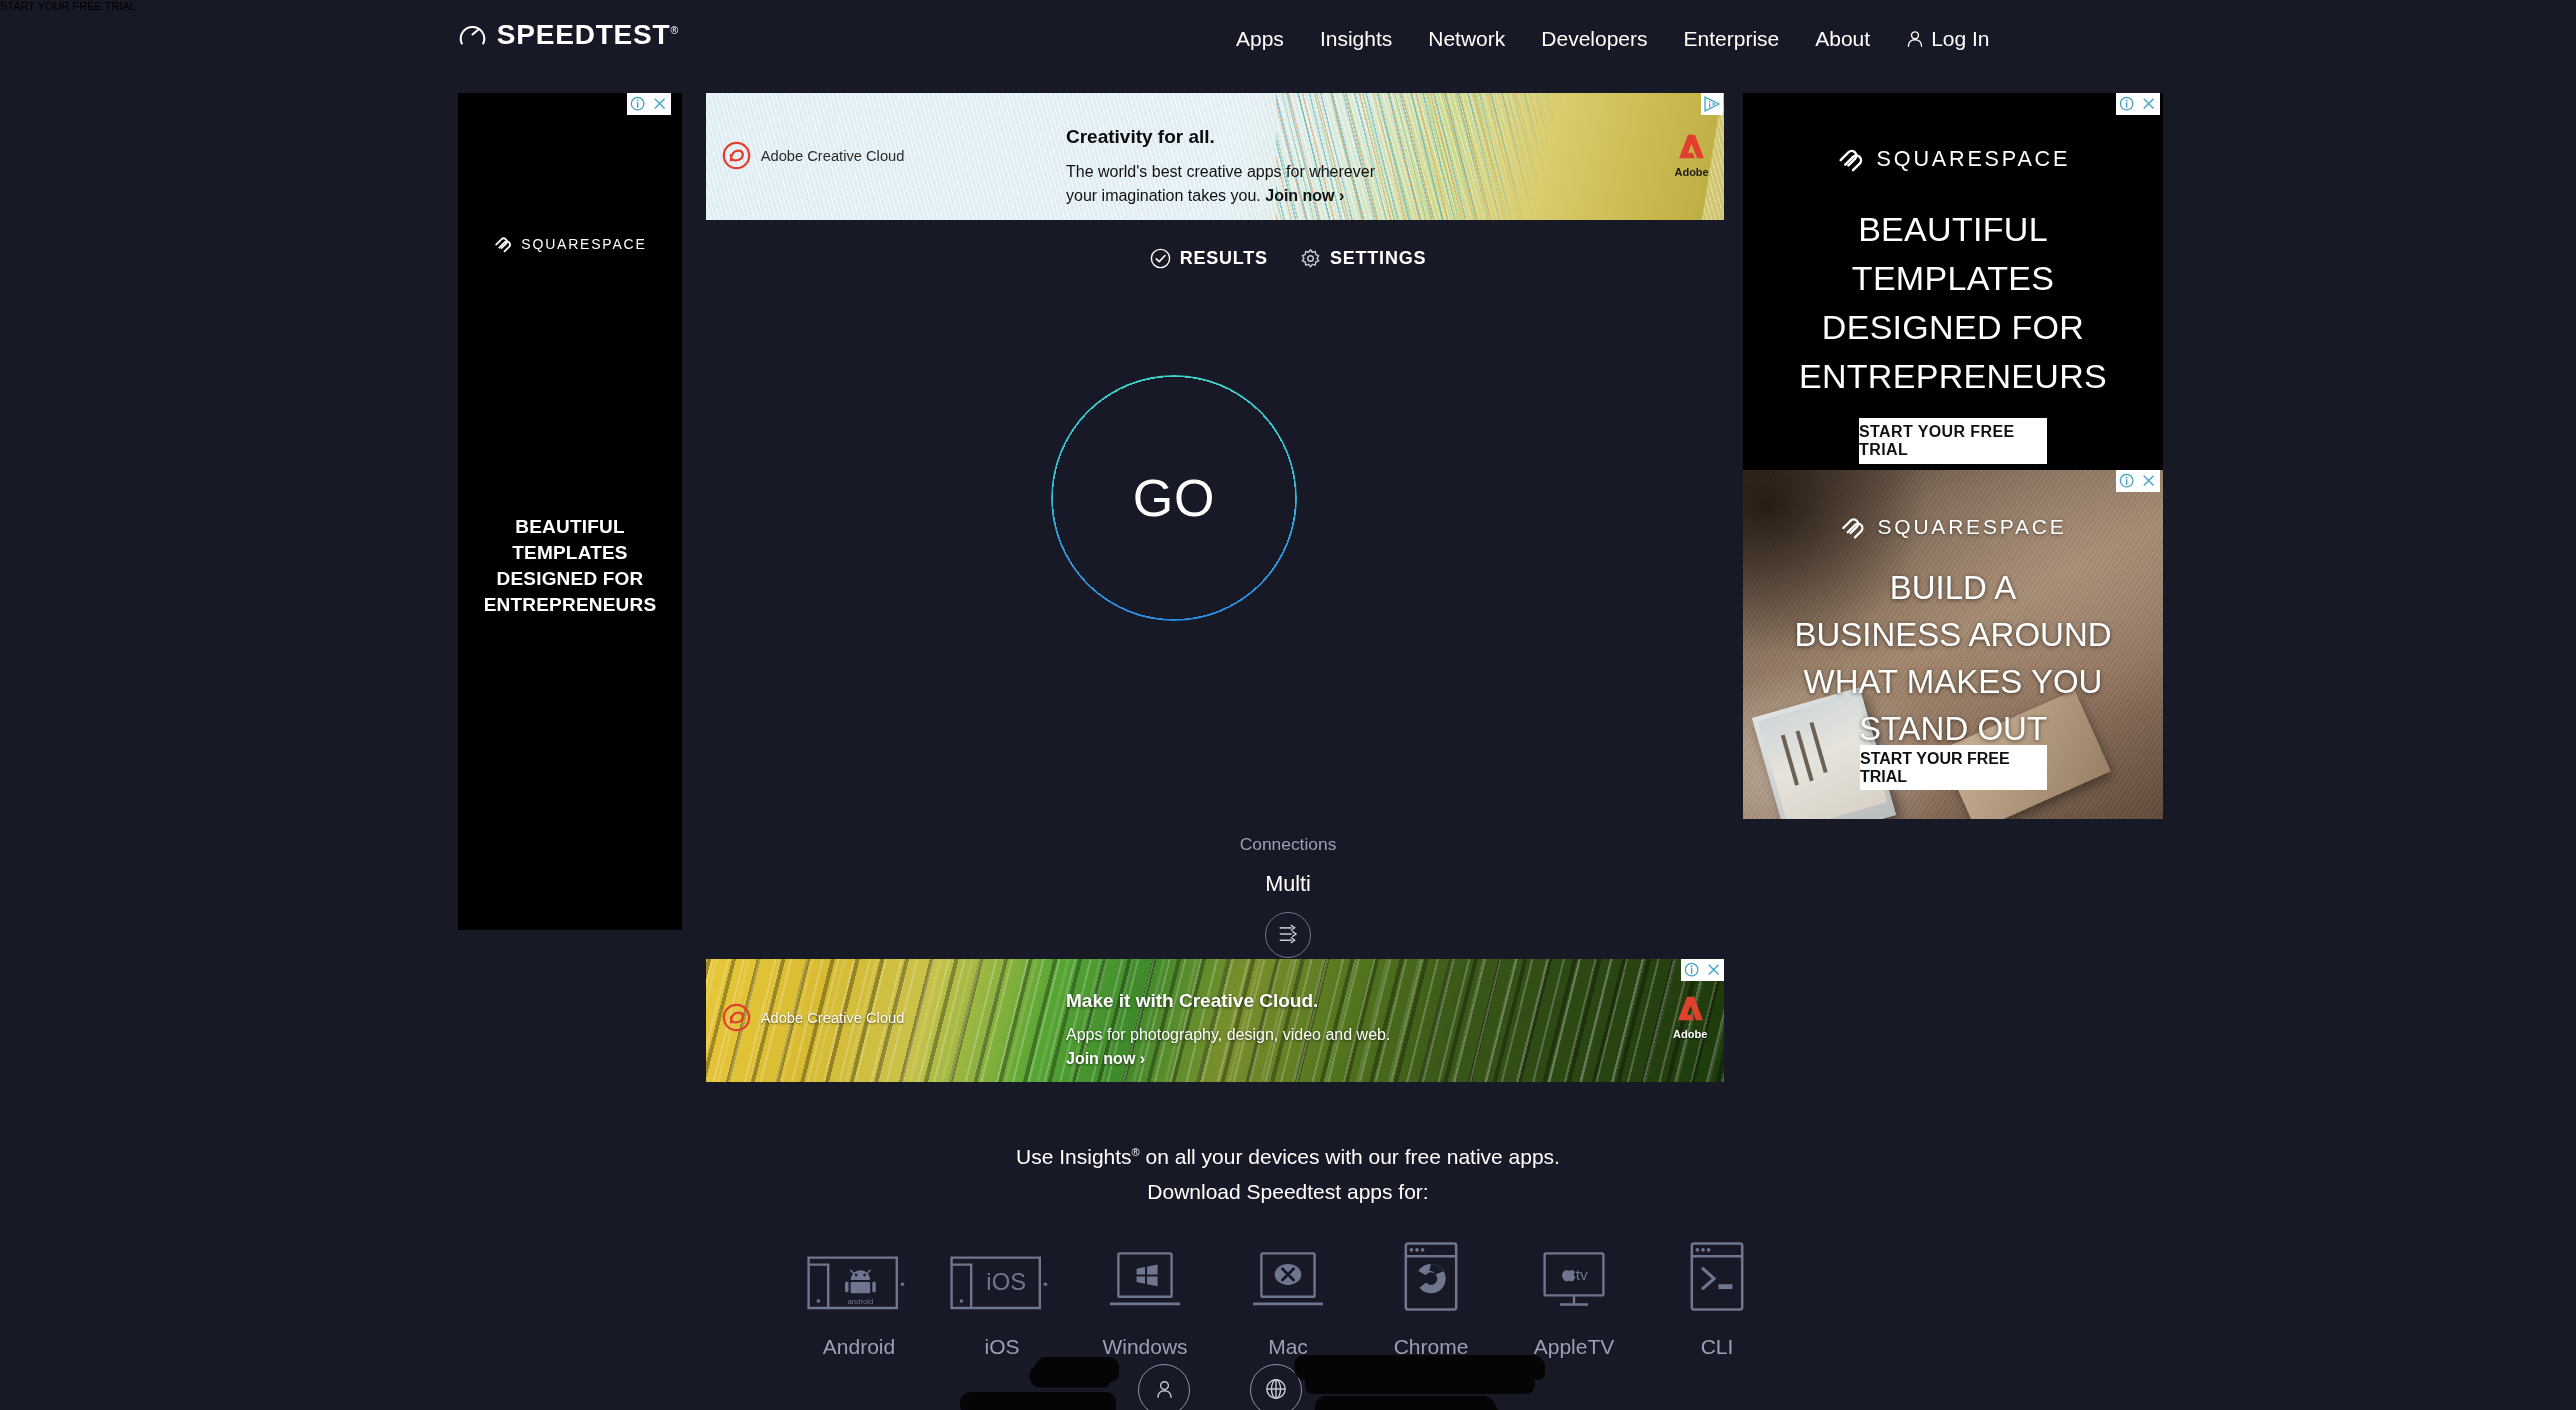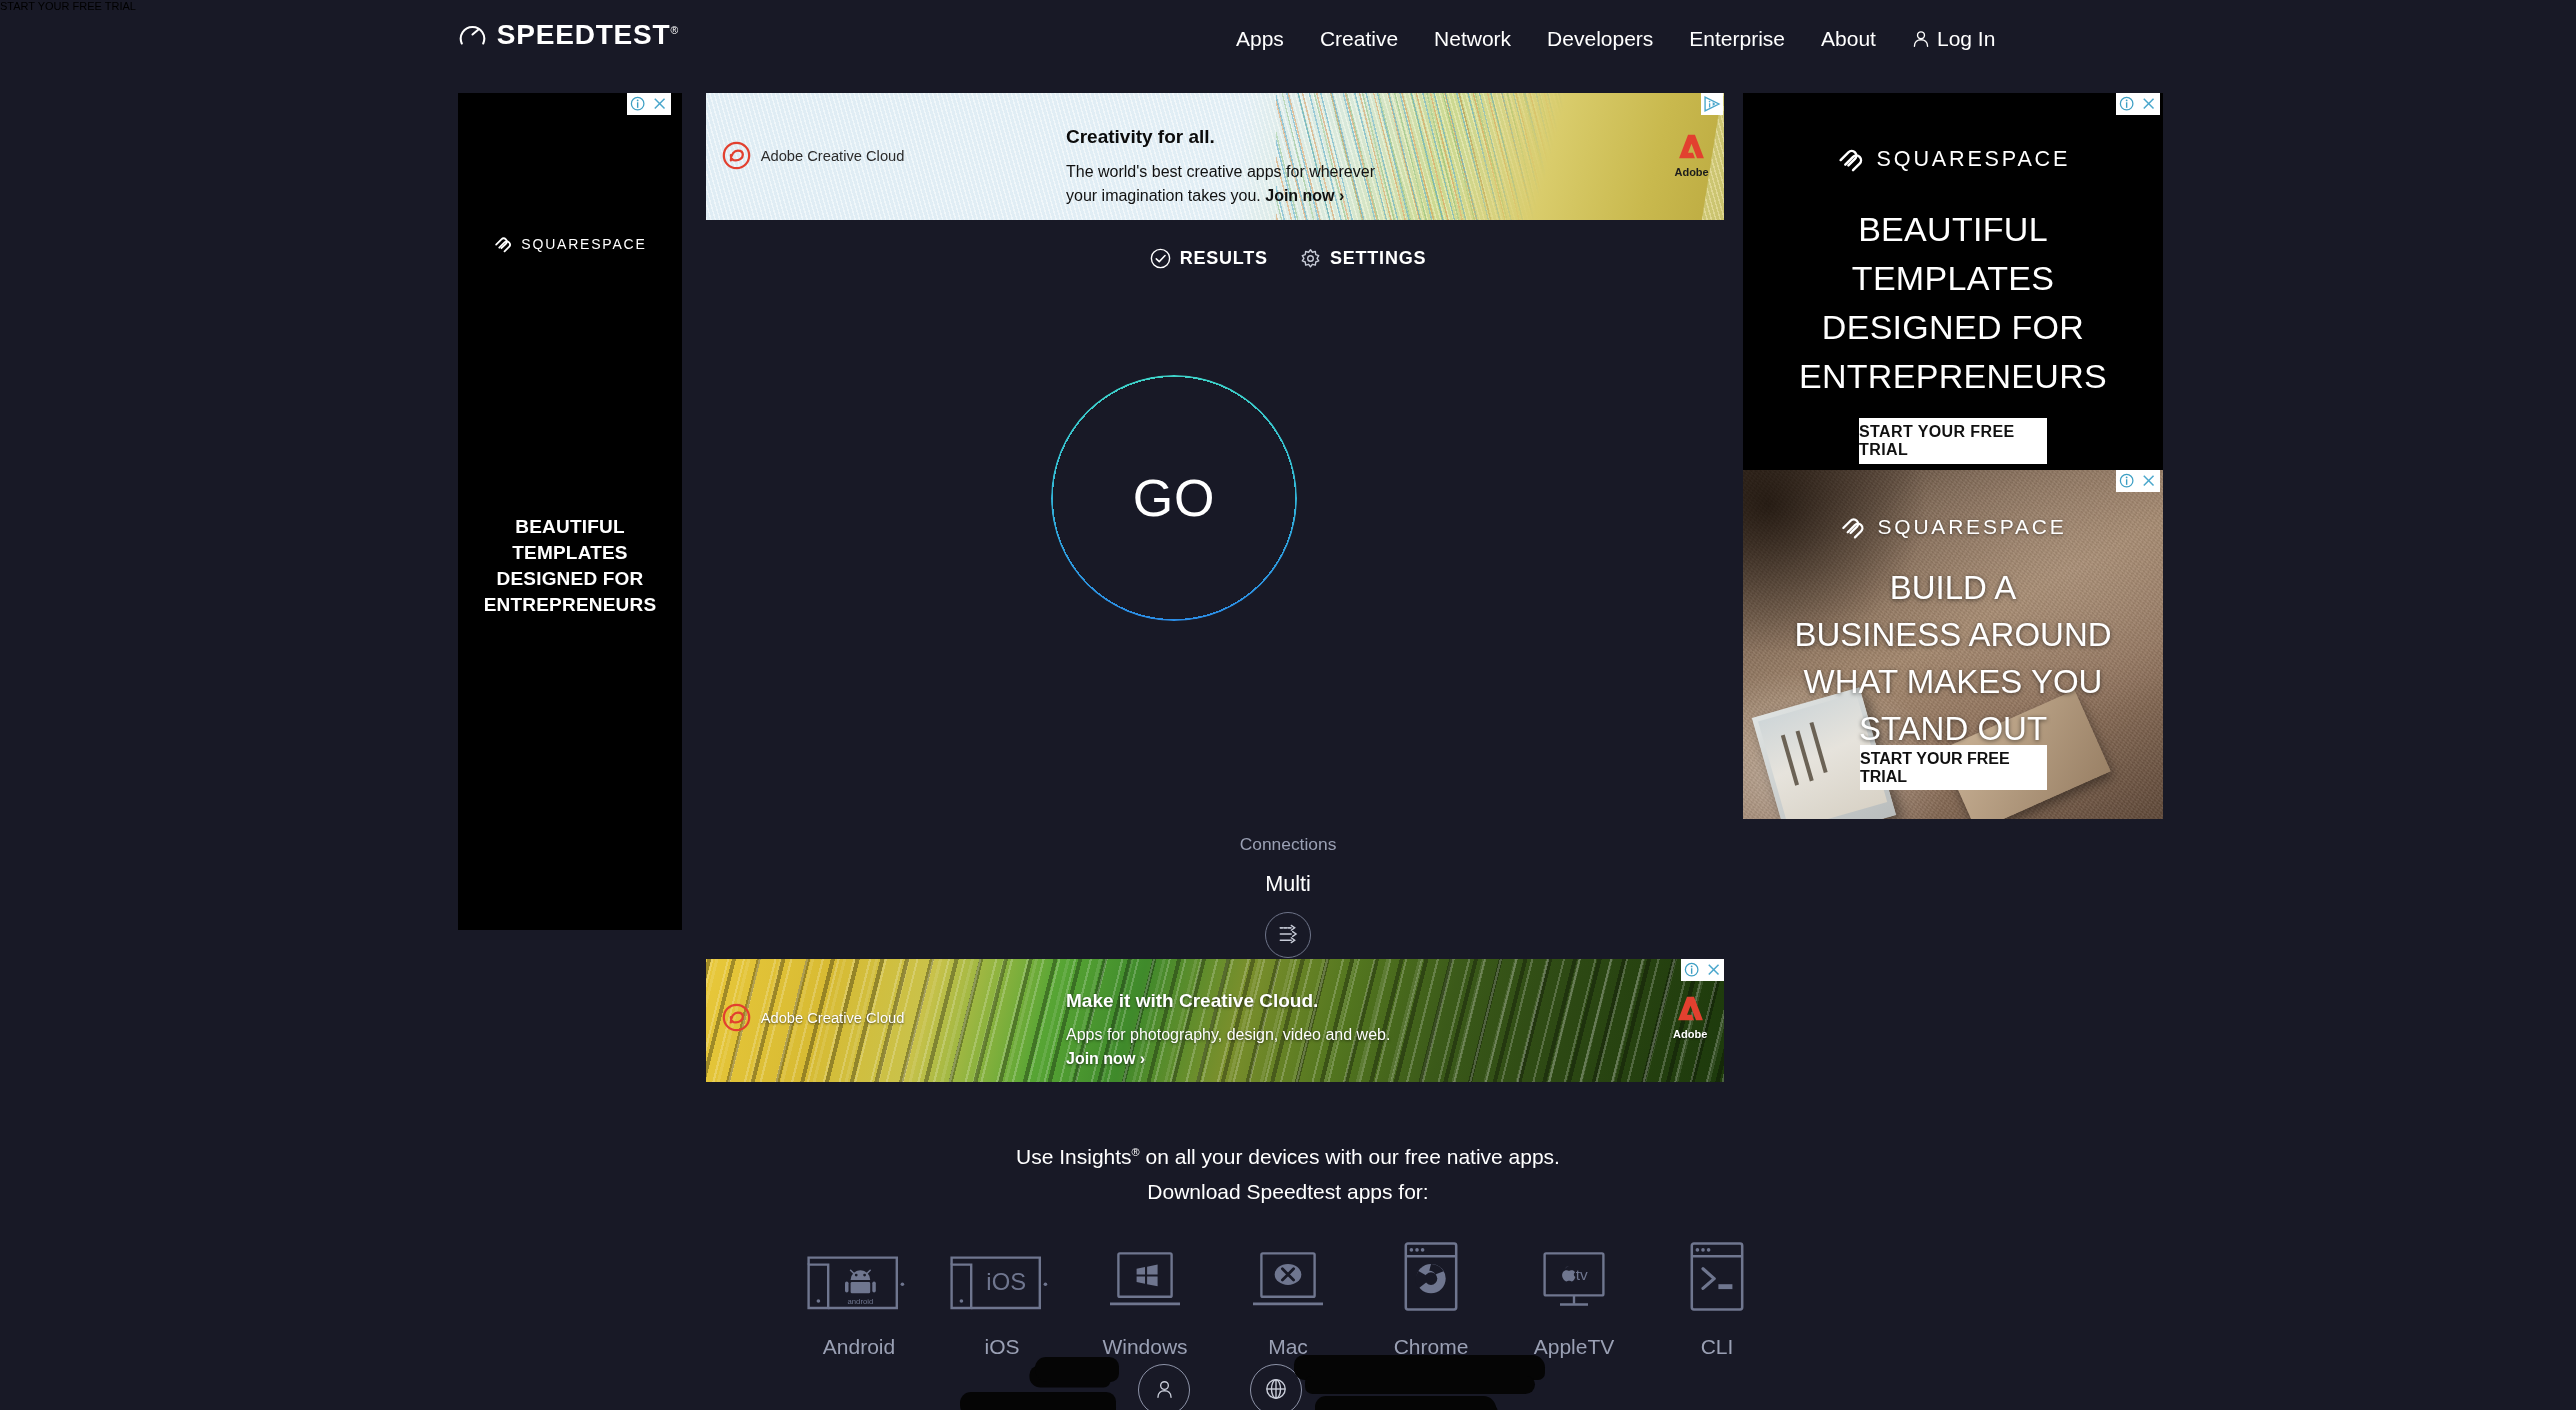--- a/index.html
+++ b/index.html
@@ -369,21 +369,21 @@
       <svg class="gauge" viewBox="0 0 42 42">
         <path d="M5.5 34 A17 17 0 1 1 36.5 34" fill="none" stroke="#ffffff" stroke-width="3" stroke-linecap="round"></path>
         <line x1="21" y1="21" x2="30" y2="13.5" stroke="#ffffff" stroke-width="3" stroke-linecap="round"></line>
       </svg>
     </span>
     <span class="wordmark"><span>SPEEDTEST</span><span class="reg">®</span></span>
   </div>
 
   <nav id="nav">
     <a href="#">Apps</a>
-    <a href="#">Creative</a>
+    <a href="#">Insights</a>
     <a href="#">Network</a>
     <a href="#">Developers</a>
     <a href="#">Enterprise</a>
     <a href="#">About</a>
     <a href="#" class="login">
       <span>
         <svg width="18" height="19.5" viewBox="0 0 26 28">
           <circle cx="13" cy="9" r="5" fill="none" stroke="#ffffff" stroke-width="2"></circle>
           <path d="M3.5 25 C3.5 18.5 8 15.5 13 15.5 C18 15.5 22.5 18.5 22.5 25" fill="none" stroke="#ffffff" stroke-width="2" stroke-linecap="round"></path>
         </svg>

